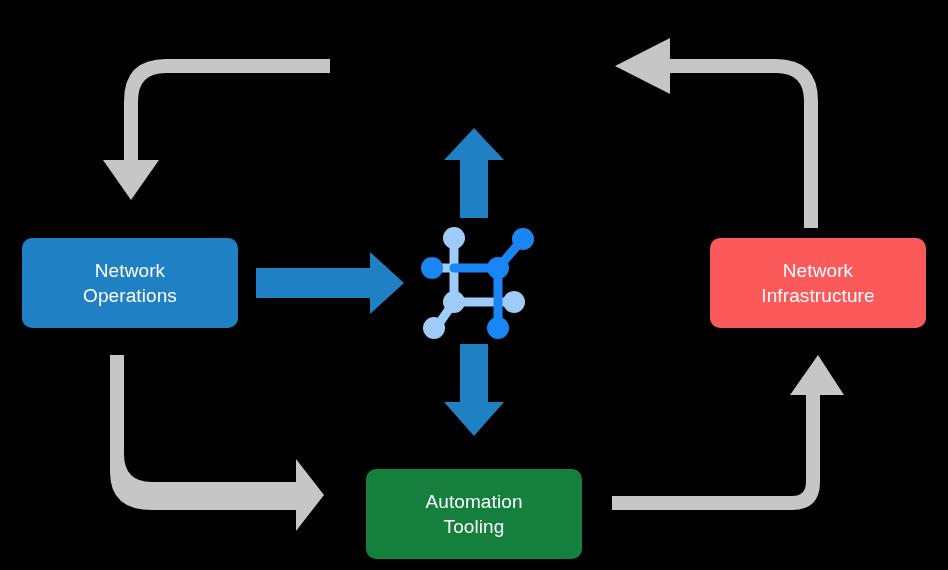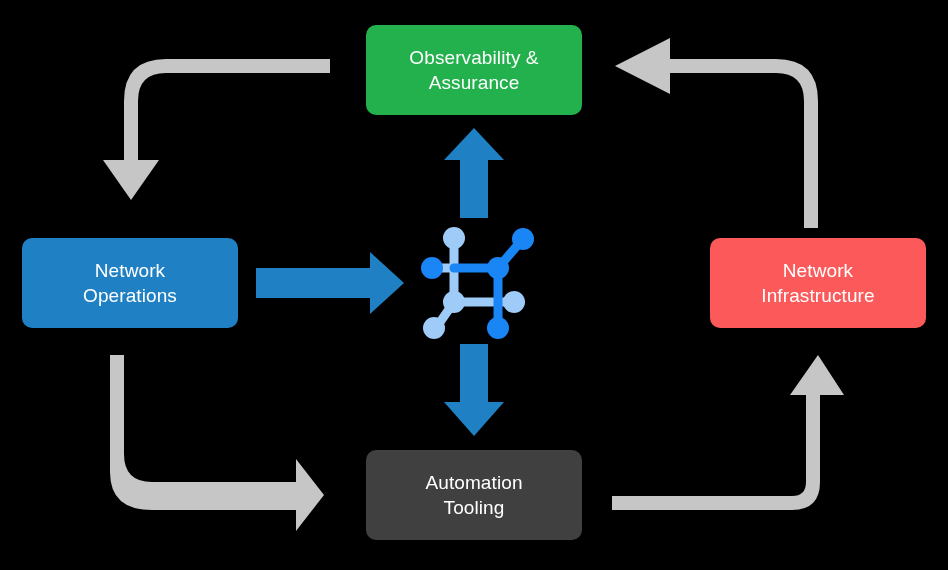--- a/index.html
+++ b/index.html
@@ -139,33 +139,29 @@
     </g>
 
     <g fill="#1a85f5">
       <circle cx="14" cy="50" r="11"></circle>
       <circle cx="80" cy="50" r="11"></circle>
       <circle cx="105" cy="21" r="11"></circle>
       <circle cx="80" cy="110" r="11"></circle>
     </g>
   </svg>
 
-  <div class="node-box" id="box-observability" style="background-color: rgb(34, 177, 76); color: rgb(255, 255, 255);">
-    <span class="node-label">Observability &amp;
-Assurance</span>
-  </div>
 
   <div class="node-box" id="box-operations" style="background-color: rgb(31, 128, 196); color: rgb(255, 255, 255);">
     <span class="node-label">Network
 Operations</span>
   </div>
 
   <div class="node-box" id="box-infrastructure" style="background-color: rgb(252, 90, 90); color: rgb(255, 255, 255);">
     <span class="node-label">Network
 Infrastructure</span>
   </div>
 
-  <div class="node-box" id="box-automation" style="background-color: #404040; color: rgb(255, 255, 255);">
+  <div class="node-box" id="box-automation" style="background-color: #15803d; color: rgb(255, 255, 255); margin-top: 19px;">
     <span class="node-label">Automation
 Tooling</span>
   </div>
 
 </div>
 
 </body></html>

